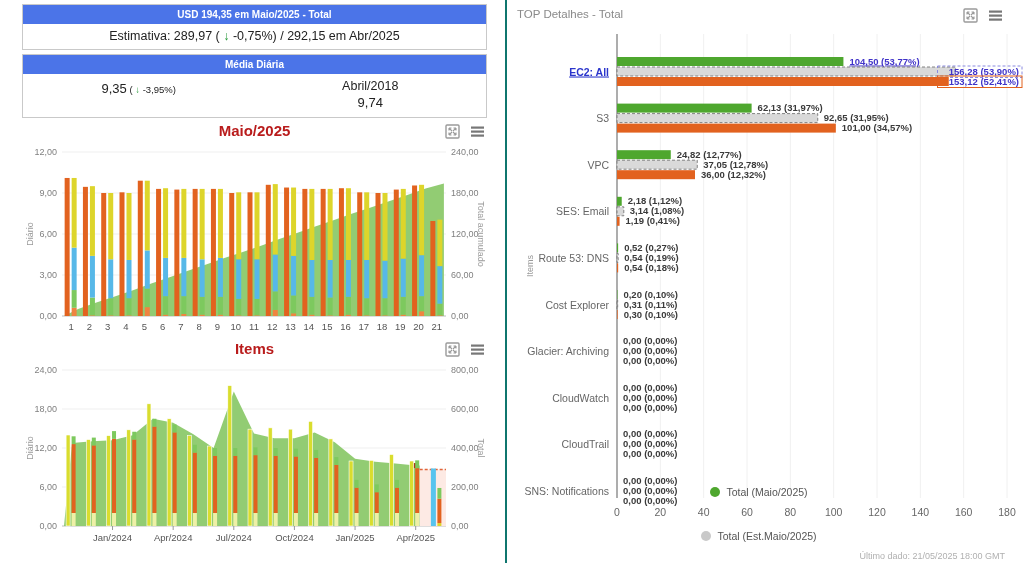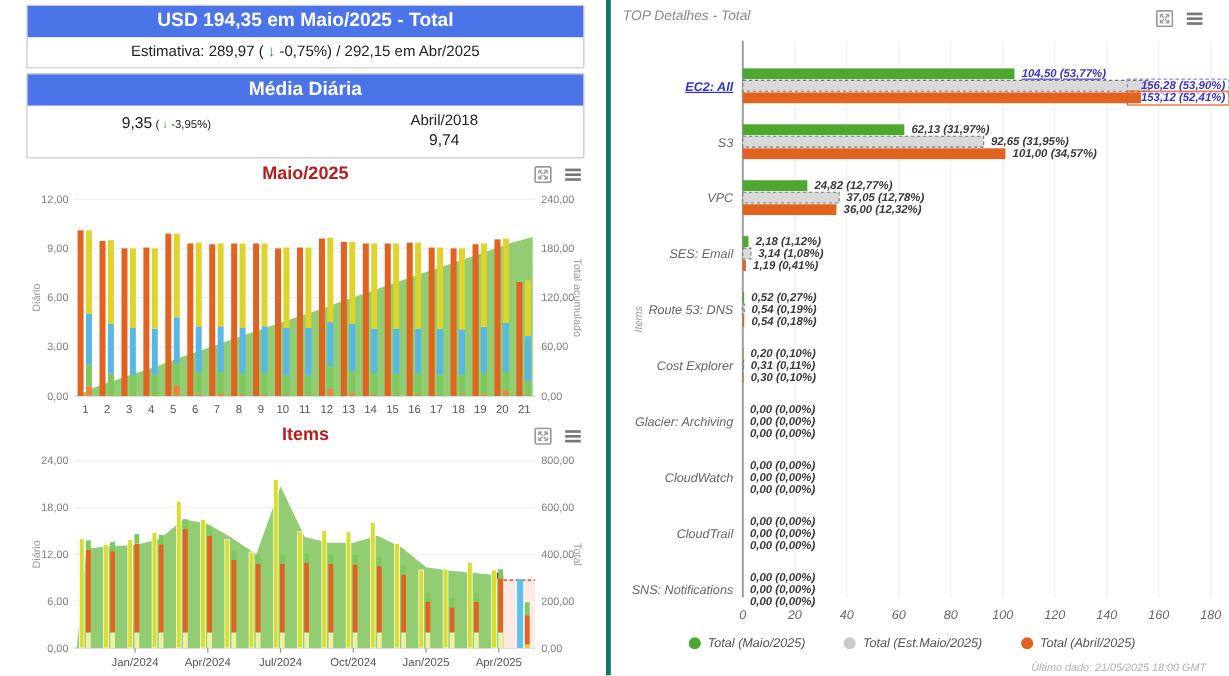--- a/index.html
+++ b/index.html
@@ -3,43 +3,43 @@
 <meta charset="utf-8">
 <style>
   * { margin:0; padding:0; box-sizing:border-box; }
   html,body { width:1024px; height:563px; overflow:hidden; background:#fff;
     font-family:"Liberation Sans", sans-serif; color:#222; }
   .app { display:flex; width:1024px; height:563px; }
 
   
   .left-col { width:505px; padding:4px 18px 0 22px; }
   .box { border:1px solid #c9c9c9; background:#fff; margin-bottom:4px; }
-  .box-header { background:#4b74e8; color:#fff; font-size:16px; font-weight:bold;
+  .box-header { background:#4b74e8; color:#fff; font-size:10px; font-weight:bold;
     text-align:center; padding:4px 0; }
   .estimate-row { text-align:center; font-size:12.5px; padding:5px 0 6px; white-space:pre; }
   .arrow-down { color:#2f9e41; font-weight:bold; }
   .media-row { display:flex; padding:5px 0 7px; }
   .media-col { flex:1; text-align:center; font-size:12.5px; }
   .media-value { font-size:13px; margin-top:2px; white-space:pre; }
   .media-small { font-size:9.5px; }
 
   .chart-card { position:relative; margin-top:4px; }
   .chart-title-row { position:relative; height:22px; }
   .chart-title { text-align:center; font-size:15px; font-weight:bold; color:#b91c1c; }
   .card-icons { position:absolute; right:2px; top:2px; display:flex; gap:10px; }
   .icon-btn { width:15px; height:15px; cursor:pointer; }
 
   
-  .right-col { width:506px; border-left:4px solid #0f766e; position:relative; padding-top:4px;font-style:italic; }
+  .right-col { width:506px; border-left:2px solid #0f766e; position:relative; padding-top:4px; }
   .right-header { position:relative; height:22px; padding-left:10px; }
   .right-title { font-size:11.5px; color:#8a8a8a; line-height:20px; }
   .right-col .card-icons { right:8px; top:4px; }
 
   .legend-row { display:flex; justify-content:center; gap:32px; align-items:center;
-    height:20px; margin-top:2px; }
+    height:20px; margin-top:2px;flex-direction:column; }
   .legend-item { display:flex; align-items:center; gap:6px; font-size:10.5px; color:#555; }
   .legend-dot { width:10px; height:10px; border-radius:50%; display:inline-block; }
   .footer-note { position:absolute; right:6px; bottom:2px; font-size:9px; color:#b0b0b0;margin-left:44px; }
 
   
   svg { display:block; }
   .tick { font-size:9px; fill:#808080; font-family:"Liberation Sans",sans-serif; }
   .xlab { font-size:9.5px; fill:#555; font-family:"Liberation Sans",sans-serif; }
   .axt  { font-size:9px; fill:#9a9a9a; font-family:"Liberation Sans",sans-serif; }
   .cat  { font-size:10.5px; fill:#666; font-family:"Liberation Sans",sans-serif; }

